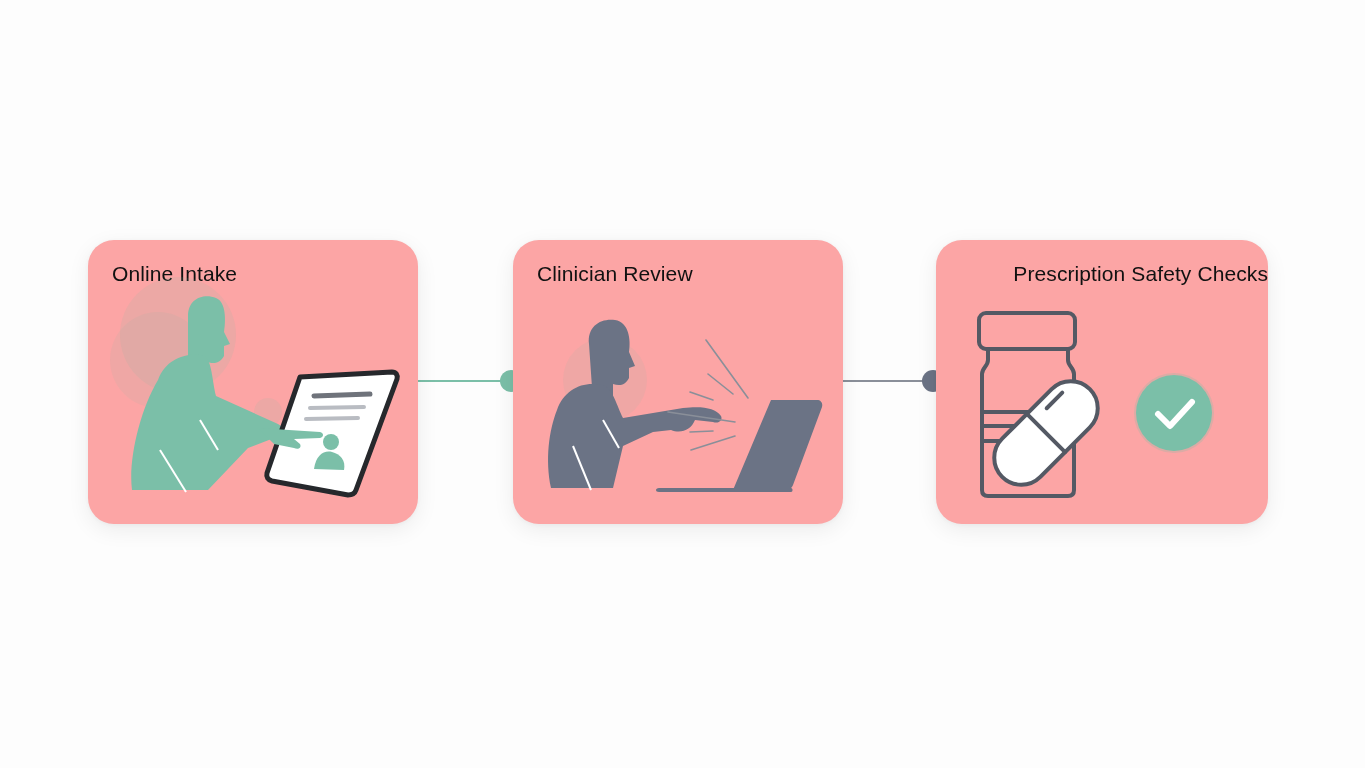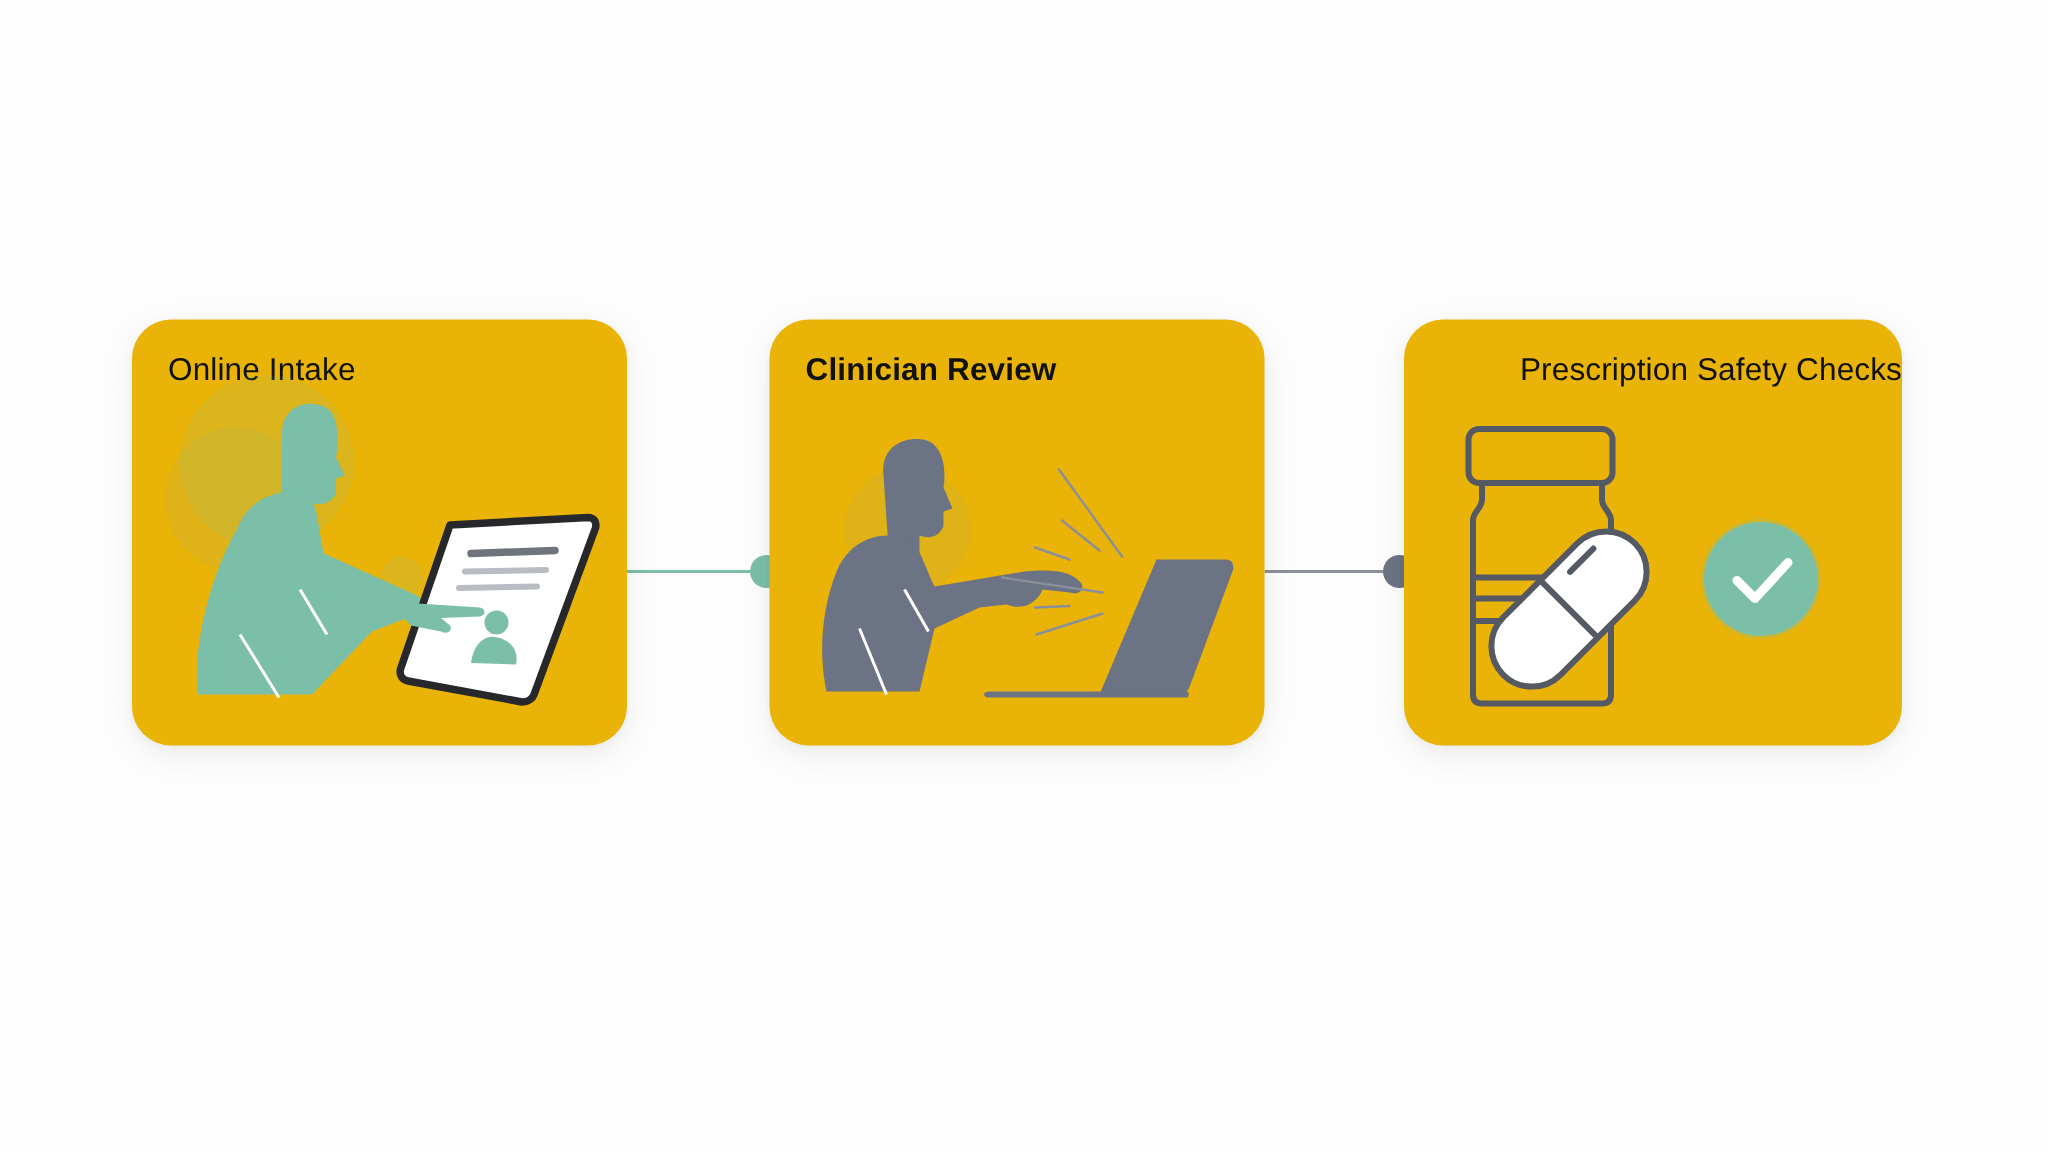--- a/index.html
+++ b/index.html
@@ -1,20 +1,20 @@
 <!DOCTYPE html>
 <html><head>
 <meta charset="utf-8">
 <style>
   html,body{margin:0;padding:0;}
   body{width:1365px;height:768px;background:#fdfdfd;position:relative;overflow:hidden;font-family:"Liberation Sans",sans-serif;}
-  .card{position:absolute;top:213px;width:330px;height:284px;background:#eab308;border-radius:26px;box-shadow:0 6px 22px rgba(0,0,0,0.07),0 1px 4px rgba(0,0,0,0.04);}
+  .card{position:absolute;top:240px;width:330px;height:284px;background:#fca5a5;border-radius:26px;box-shadow:0 6px 22px rgba(0,0,0,0.07),0 1px 4px rgba(0,0,0,0.04);}
   .card-title{position:absolute;top:22px;left:0;right:0;font-size:21px;color:#111;letter-spacing:0.1px;}
   #c1{left:88px;} #c1 .card-title{left:24px;}
-  #c2{left:513px;font-weight:bold;} #c2 .card-title{left:24px;}
+  #c2{left:513px;} #c2 .card-title{left:24px;}
   #c3{left:936px;width:332px;text-align:right;} #c3 .card-title{left:27px;}
   .illus{position:absolute;left:0;top:0;}
   .connector{position:absolute;top:380px;height:2px;}
   .dot{position:absolute;top:370px;width:22px;height:22px;border-radius:50%;}
 </style>
 </head>
 <body>
 
 <div class="connector" style="left:418px;width:90px;background:#7bbfa8;"></div>
 <div class="dot" style="left:500px;background:#7bbfa8;"></div>

